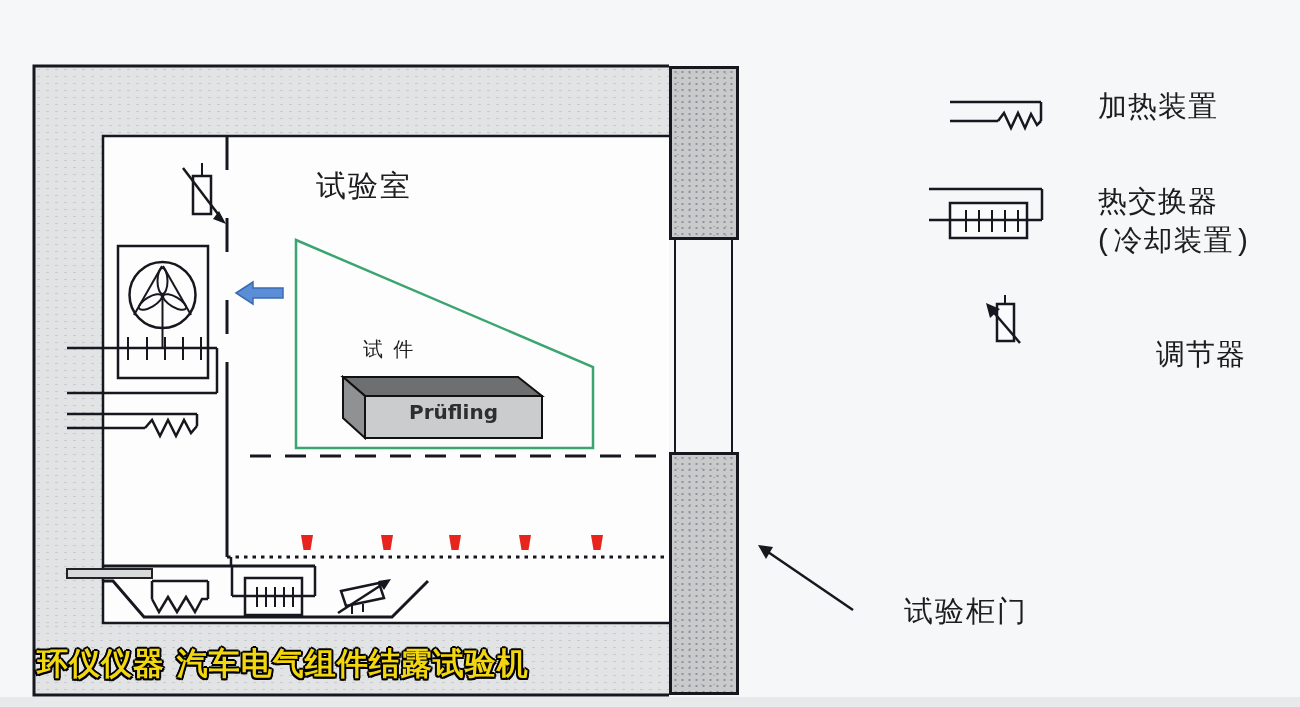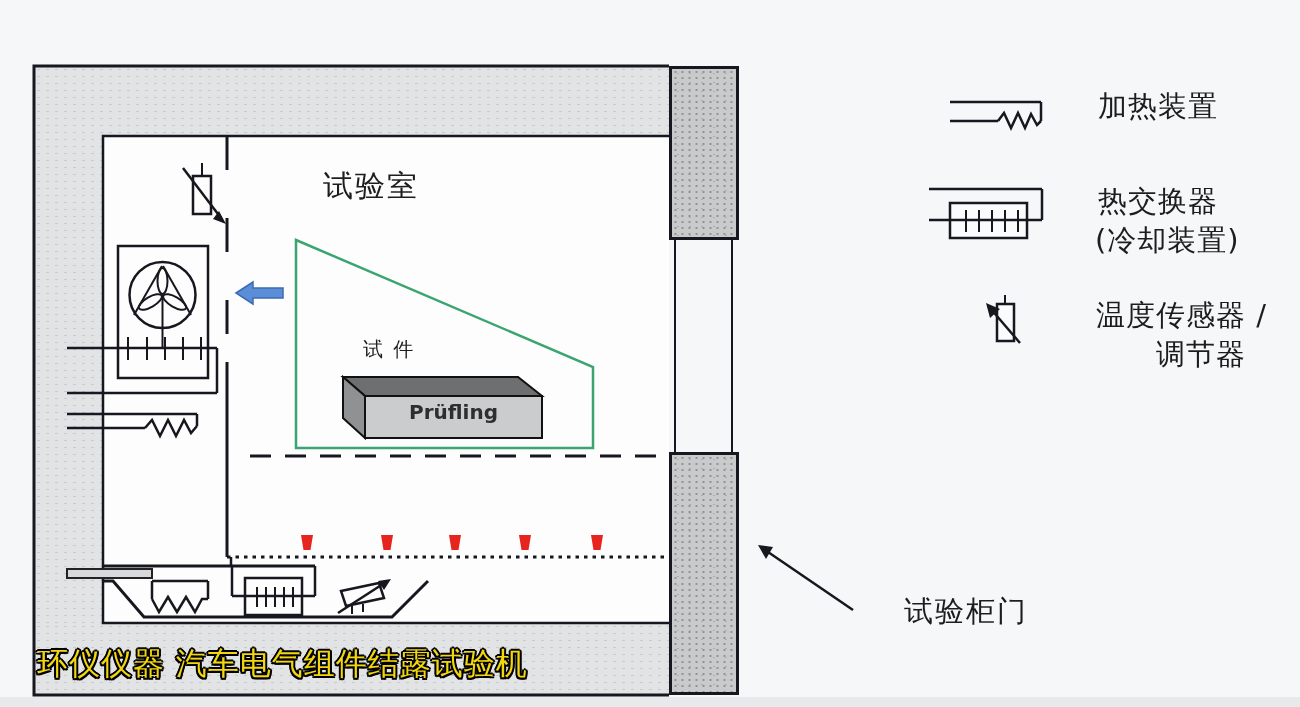--- a/index.html
+++ b/index.html
@@ -28,24 +28,24 @@
   svg.overlay{position:absolute;left:0;top:0;pointer-events:none;}
   .lbl{position:absolute;color:#1d1d1f;white-space:nowrap;}
   .lbl-room{font-size:30px;letter-spacing:2px;}
   .lbl-spec{font-size:20px;letter-spacing:2px;}
   .lbl-pruf{
     left:365px;top:396px;width:177px;height:31px;
     display:flex;align-items:center;justify-content:center;
     font-size:20px;font-weight:600;color:#2e2e30;text-align:right;
   }
   .lbl-door{font-size:29px;letter-spacing:2px;}
-  .lbl-legend{font-size:29px;letter-spacing:1px;}
+  .lbl-legend{font-size:29px;letter-spacing:1px;font-family:Liberation Mono, monospace;}
   .banner{
     position:absolute;left:37px;top:643px;
-    font-size:31px;font-weight:normal;letter-spacing:1px;white-space:nowrap;
+    font-size:31px;font-weight:bold;letter-spacing:1px;white-space:nowrap;
     color:#f2d60e;
     text-shadow:2px 0 0 #000,-2px 0 0 #000,0 2px 0 #000,0 -2px 0 #000,
                 1.5px 1.5px 0 #000,-1.5px -1.5px 0 #000,1.5px -1.5px 0 #000,-1.5px 1.5px 0 #000;
   }
   .bottom-strip{background:#e8e9eb;}
 </style>
 </head>
 <body>
 
 <div class="stage">
@@ -190,26 +190,25 @@
     </g>
 
     <g stroke="#17171f" fill="none">
       <line x1="1005" y1="295" x2="1005" y2="304" stroke-width="2"></line>
       <rect x="997" y="304" width="17" height="37" stroke-width="2.5" fill="#fafbfd"></rect>
       <line x1="1020" y1="343" x2="990" y2="308" stroke-width="2.5"></line>
       <polygon points="986,303 1000,309 990,318" fill="#17171f" stroke="none"></polygon>
     </g>
   </svg>
 
-  <div class="lbl lbl-room" style="left:323px;top:166px;">试验室</div>
+  <div class="lbl lbl-room" style="left:316px;top:166px;">试验室</div>
   <div class="lbl lbl-spec" style="left:363px;top:336px;">试  件</div>
   <div class="lbl lbl-pruf">Prüfling</div>
   <div class="lbl lbl-door" style="left:864px;top:592px;margin-left:40px;">试验柜门</div>
 
   <div class="lbl lbl-legend" style="left:1098px;top:87px;">加热装置</div>
   <div class="lbl lbl-legend" style="left:1098px;top:182px;">热交换器</div>
   <div class="lbl lbl-legend" style="left:1095px;top:221px;">(冷却装置)</div>
-  <div class="lbl lbl-legend" style="left:1096px;top:296px;">温度传感器 /</div>
   <div class="lbl lbl-legend" style="left:1156px;top:335px;">调节器</div>
 
   <div class="banner">环仪仪器 汽车电气组件结露试验机</div>
 
 </div>
 
 </body></html>

